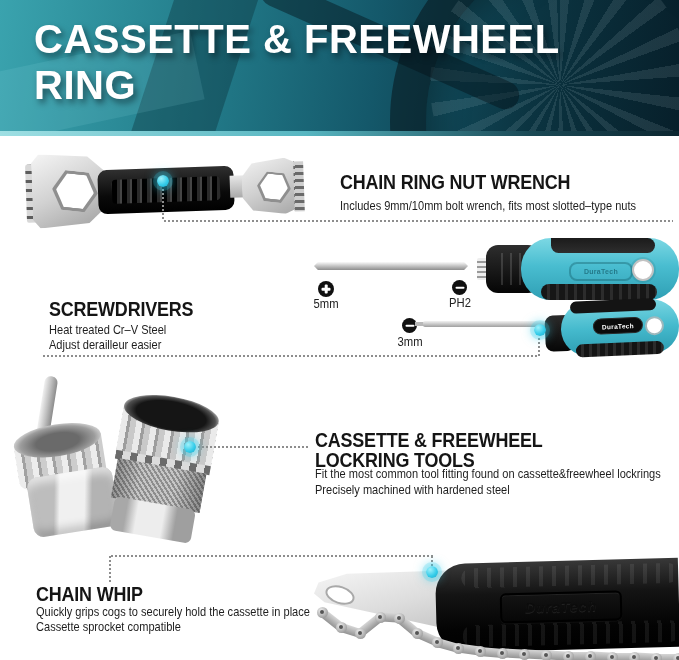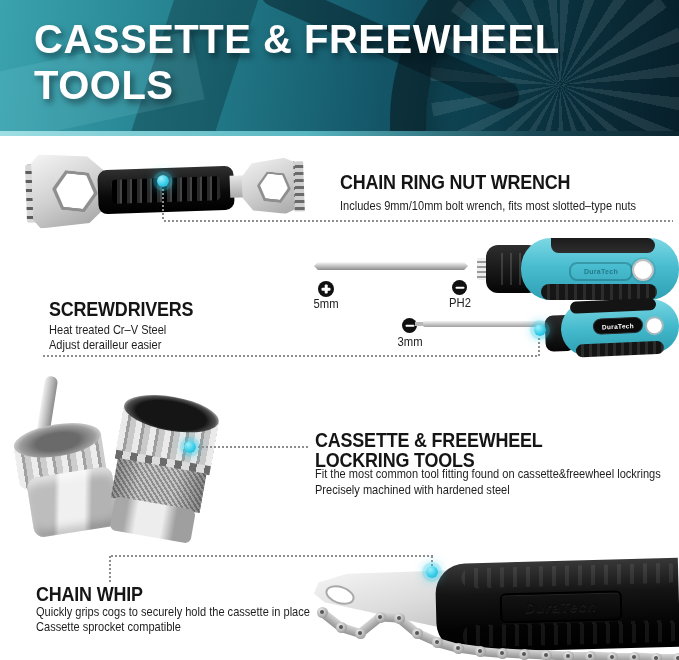--- a/index.html
+++ b/index.html
@@ -164,21 +164,21 @@
 <div id="canvas">
 
   <div class="abs header">
     <div class="abs hd-tube"></div>
     <div class="abs hd-glow"></div>
     <div class="abs hd-gear"></div>
     <div class="abs hd-spokes"></div>
     <div class="abs hd-crank"></div>
     <div class="abs title">
       <div>CASSETTE &amp; FREEWHEEL</div>
-      <div>TOOLS</div>
+      <div>RING</div>
     </div>
     <div class="abs hd-strip"></div>
   </div>
 
   <div class="abs wrench">
     <div class="abs w-capL"></div>
     <div class="abs w-headL"></div>
     <div class="abs hex w-hexL-o"></div>
     <div class="abs hex w-hexL-i"></div>
     <div class="abs w-mark">10mm</div>

